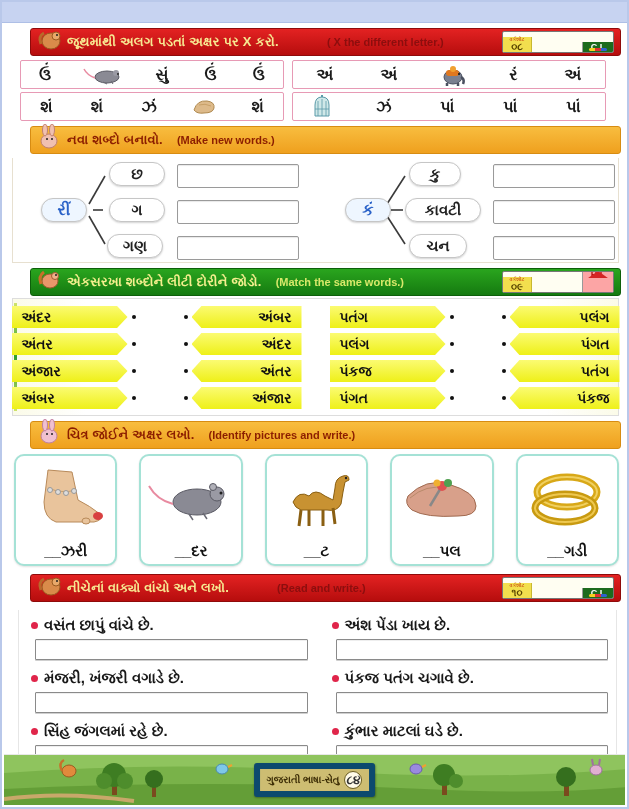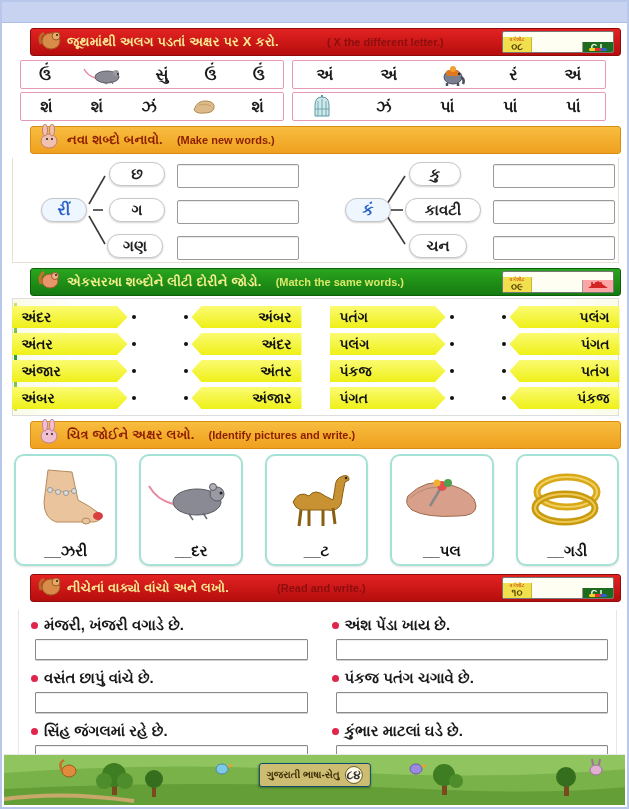--- a/index.html
+++ b/index.html
@@ -31,21 +31,21 @@
   .badge-num{width:28px;background:#f2df4e;display:flex;flex-direction:column;
     align-items:center;justify-content:center;line-height:1;border-right:1px solid #c8b830;}
   .badge-num .lbl{font-size:5px;color:#c02000;}
   .badge-num .num{font-size:10px;font-weight:bold;color:#574400;}
   .badge-blank{width:50px;}
   .badge-tag{width:30px;position:relative;display:flex;align-items:flex-end;
     justify-content:center;font-weight:bold;font-size:9px;border-left:1px solid #999;}
   .tag-cl{background:#1d6b1d;color:#fff;align-items:center;}
   .tag-cl::after{content:"";position:absolute;bottom:1px;left:6px;width:18px;height:3px;
     background:linear-gradient(90deg,#f5d020 33%,#e03030 33% 66%,#3060d0 66%);border-radius:2px;}
-  .tag-hl{background:#fca5a5;color:#b01010;padding-bottom:2px;}
+  .tag-hl{background:#fca5a5;color:#b01010;padding-bottom:12px;}
   .tag-hl::before{content:"";position:absolute;top:1px;left:2px;right:2px;height:7px;
     background:#d42424;clip-path:polygon(12% 100%,50% 0,88% 100%);}
 
   
   .letters-grid{margin:4px 6px 0 18px;display:flex;flex-direction:column;gap:3px;}
   .letters-row{display:flex;gap:8px;}
   .letter-box{height:27px;background:#fff;border:1px solid #e79ab5;border-radius:2px;
     display:flex;align-items:center;justify-content:space-around;}
   .lb-left{width:262px;}
   .lb-right{width:312px;}
@@ -97,22 +97,22 @@
   .sent-line{display:flex;align-items:center;gap:6px;font-size:15px;font-weight:bold;color:#181818;}
   .bullet{width:7px;height:7px;border-radius:50%;background:#e0254a;flex:0 0 auto;}
   .write-box{height:19px;background:#fff;border:1px solid #8a8a8a;border-radius:1px;
     box-shadow:0 1px 0 #cfcfcf, inset 0 1px 0 #eee;margin-left:4px;}
 
   
   .note{margin-top:7px;text-align:center;font-size:9px;color:#4a4a4a;letter-spacing:.1px;}
   .grass{position:absolute;left:2px;right:2px;bottom:2px;height:50px;overflow:hidden;
     border-top:1px solid #e8e8e8;}
   .banner{position:absolute;left:50%;top:8px;transform:translateX(-50%);
-    display:flex;align-items:center;gap:5px;background:#cdbd72;border:1px solid #0c4a6e;
-    border-radius:3px;padding:2px 7px;box-shadow:0 1px 2px rgba(0,0,0,.3);}
+    display:flex;align-items:center;gap:5px;background:#cdbd72;border:6px solid #0c4a6e;
+    border-radius:3px;padding:2px 7px;box-shadow:0 1px 2px rgba(0,0,0,.3);font-family:Liberation Serif, serif;}
   .banner .btxt{font-size:10px;font-weight:bold;color:#3c2d05;white-space:nowrap;}
   .banner .pgno{width:16px;height:16px;border-radius:50%;background:#fffbe8;
     border:1px solid #6a5c20;font-size:12px;font-weight:bold;color:#333;
     display:flex;align-items:center;justify-content:center;}
 </style>
 </head>
 <body>
 
 <div class="page">
   <div class="topstrip"></div>
@@ -424,28 +424,28 @@
       <span class="badge-blank"></span>
       <span class="badge-tag tag-cl">C L</span>
     </span>
   </div>
 
   <div class="sent-panel">
     <div class="sent-col">
       <div class="sent-item">
           <div class="sent-line">
             <span class="bullet"></span>
-            <span>મંજરી, ખંજરી વગાડે છે.</span>
+            <span>વસંત છાપું વાંચે છે.</span>
           </div>
           <div class="write-box"></div>
         </div>
       <div class="sent-item">
           <div class="sent-line">
             <span class="bullet"></span>
-            <span>વસંત છાપું વાંચે છે.</span>
+            <span>મંજરી, ખંજરી વગાડે છે.</span>
           </div>
           <div class="write-box"></div>
         </div>
       <div class="sent-item">
           <div class="sent-line">
             <span class="bullet"></span>
             <span>સિંહ જંગલમાં રહે છે.</span>
           </div>
           <div class="write-box"></div>
         </div>

